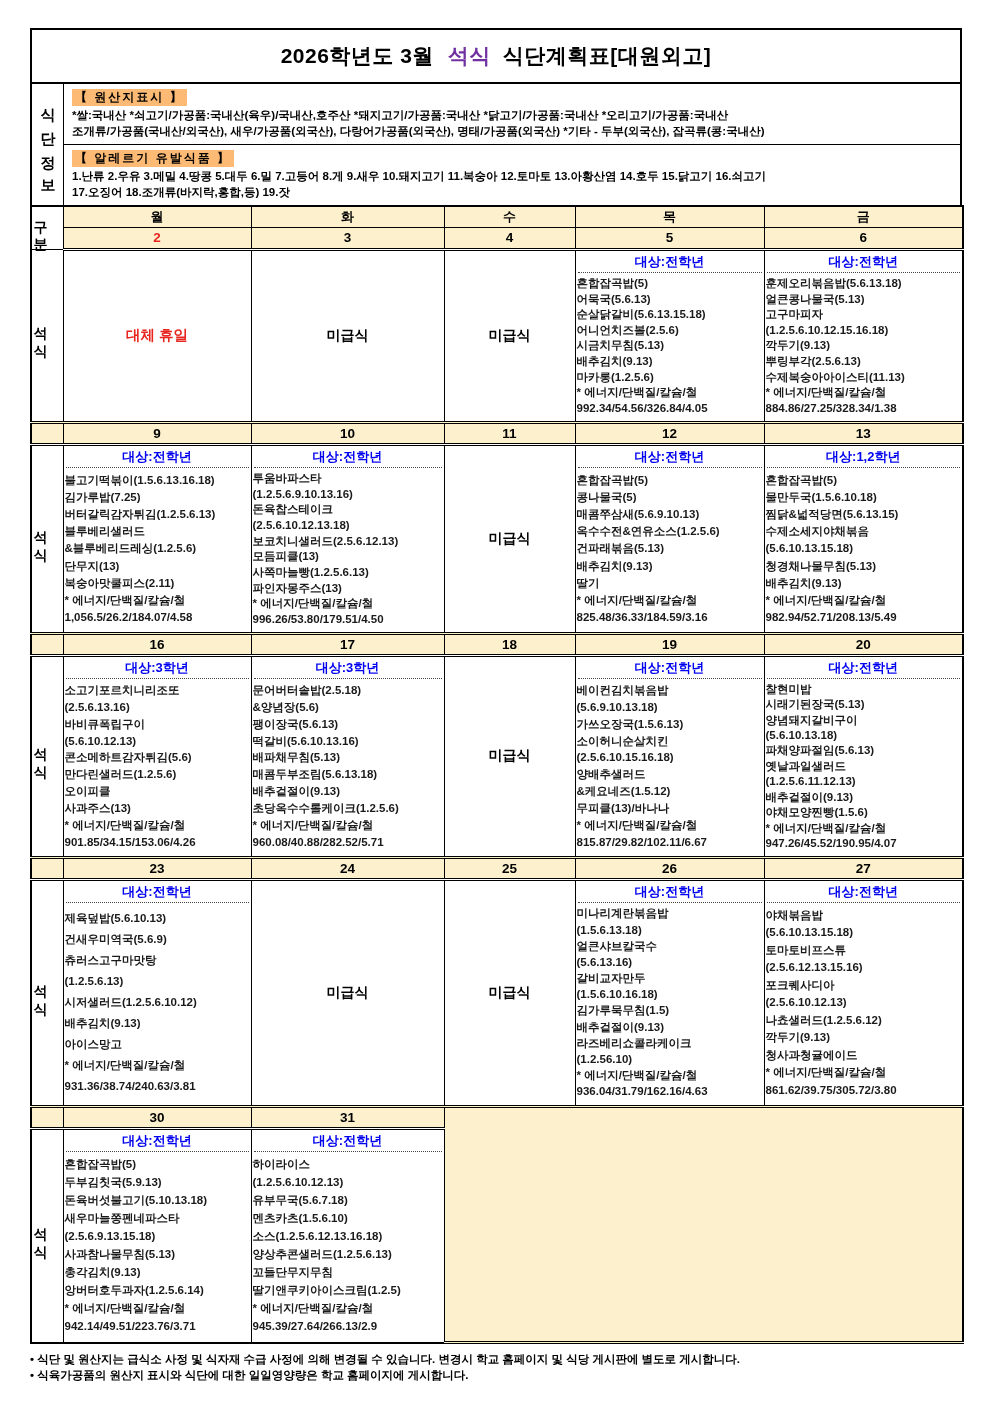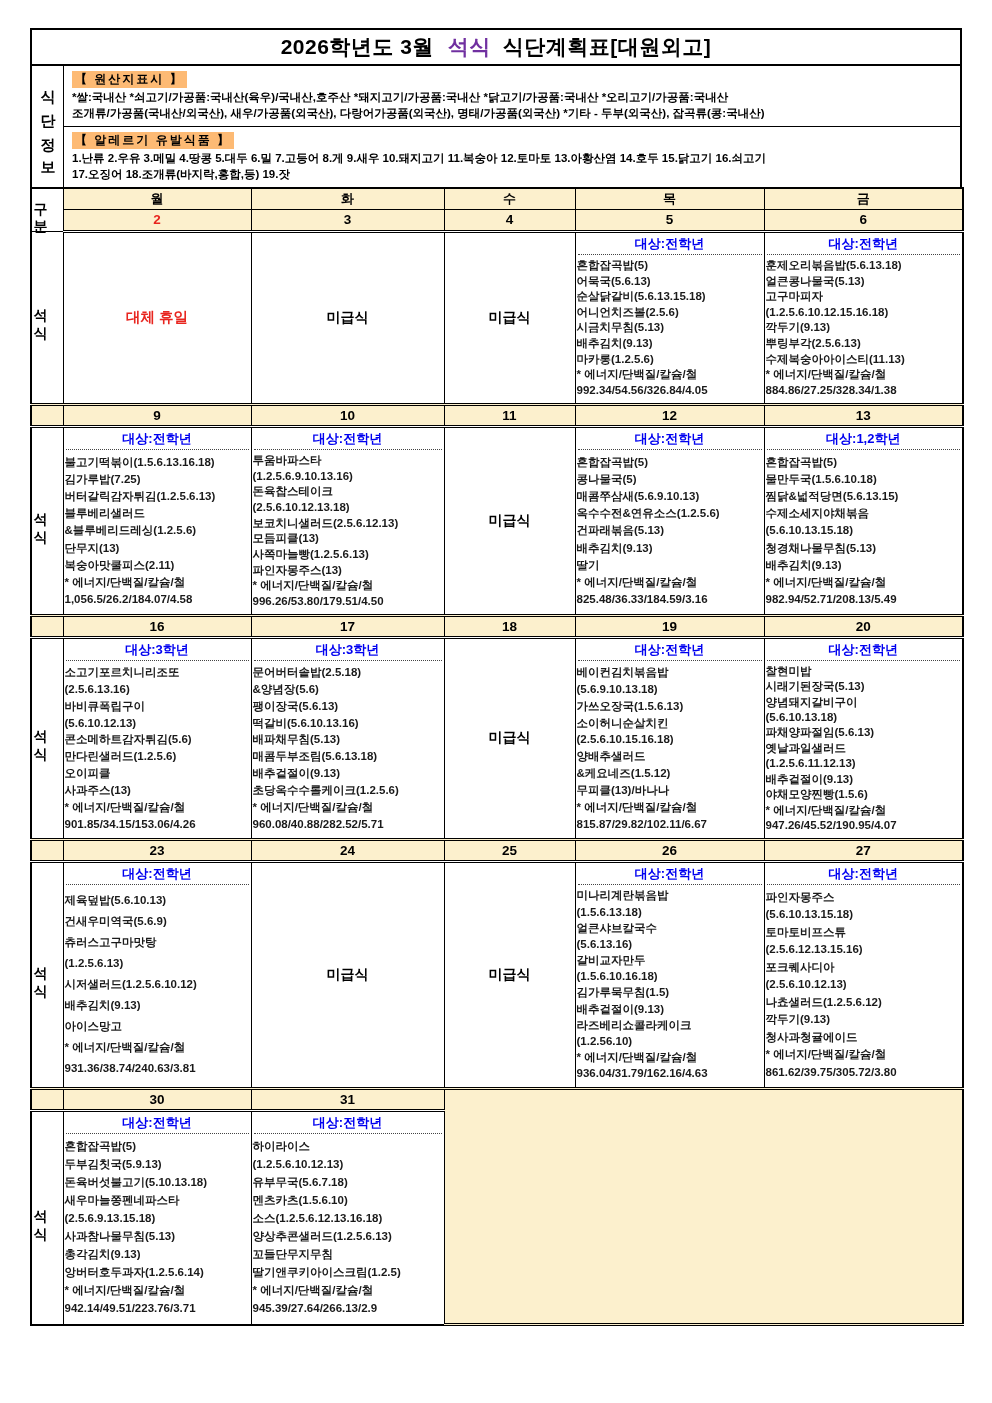--- a/index.html
+++ b/index.html
@@ -4,21 +4,21 @@
 <style>
   * { box-sizing: border-box; }
   html,body { margin:0; padding:0; background:#fff; }
   .page {
     width:992px; height:1403px; background:#fff; position:relative;
     font-family:"Liberation Sans", sans-serif; color:#000;
     padding:28px 30px 0 30px;
   }
   
   .title-box {
-    border:2px solid #000; height:38px;
+    border:2px solid #000; height:56px;
     display:flex; align-items:center; justify-content:center;
     font-size:21px; font-weight:bold; letter-spacing:0.5px;
   }
   .title-box .meal-name { color:#7030A0; margin:0 10px; }
   .title-box .t-prefix { margin-right:4px; }
   .title-box .t-suffix { margin-left:2px; }
   
   .info-box { border:2px solid #000; margin-top:-2px; display:flex; }
   .side-label {
     width:32px; border-right:1px solid #000; display:flex;
@@ -401,21 +401,21 @@
                   <div class="menu-line">(1.2.56.10)</div>
                   <div class="menu-line">* 에너지/단백질/칼슘/철</div>
                   <div class="menu-line">936.04/31.79/162.16/4.63</div>
                 </div>
               </div>
             </td>
             <td class="menu-cell">
               <div class="menu-inner">
                 <div class="target">대상:전학년</div>
                 <div class="lines">
-                  <div class="menu-line">파인자몽주스</div>
+                  <div class="menu-line">야채볶음밥</div>
                   <div class="menu-line">(5.6.10.13.15.18)</div>
                   <div class="menu-line">토마토비프스튜</div>
                   <div class="menu-line">(2.5.6.12.13.15.16)</div>
                   <div class="menu-line">포크퀘사디아</div>
                   <div class="menu-line">(2.5.6.10.12.13)</div>
                   <div class="menu-line">나쵸샐러드(1.2.5.6.12)</div>
                   <div class="menu-line">깍두기(9.13)</div>
                   <div class="menu-line">청사과청귤에이드</div>
                   <div class="menu-line">* 에너지/단백질/칼슘/철</div>
                   <div class="menu-line">861.62/39.75/305.72/3.80</div>
@@ -465,14 +465,18 @@
                   <div class="menu-line">* 에너지/단백질/칼슘/철</div>
                   <div class="menu-line">945.39/27.64/266.13/2.9</div>
                 </div>
               </div>
             </td>
           </tr>
         </tbody>
       </table>
     </div>
 
+  <div class="footnotes">
+    <div class="foot-line">• 식단 및 원산지는 급식소 사정 및 식자재 수급 사정에 의해 변경될 수 있습니다. 변경시 학교 홈페이지 및 식당 게시판에 별도로 게시합니다.</div>
+    <div class="foot-line">• 식육가공품의 원산지 표시와 식단에 대한 일일영양량은 학교 홈페이지에 게시합니다.</div>
+  </div>
 
 </div>
 
 </body></html>

